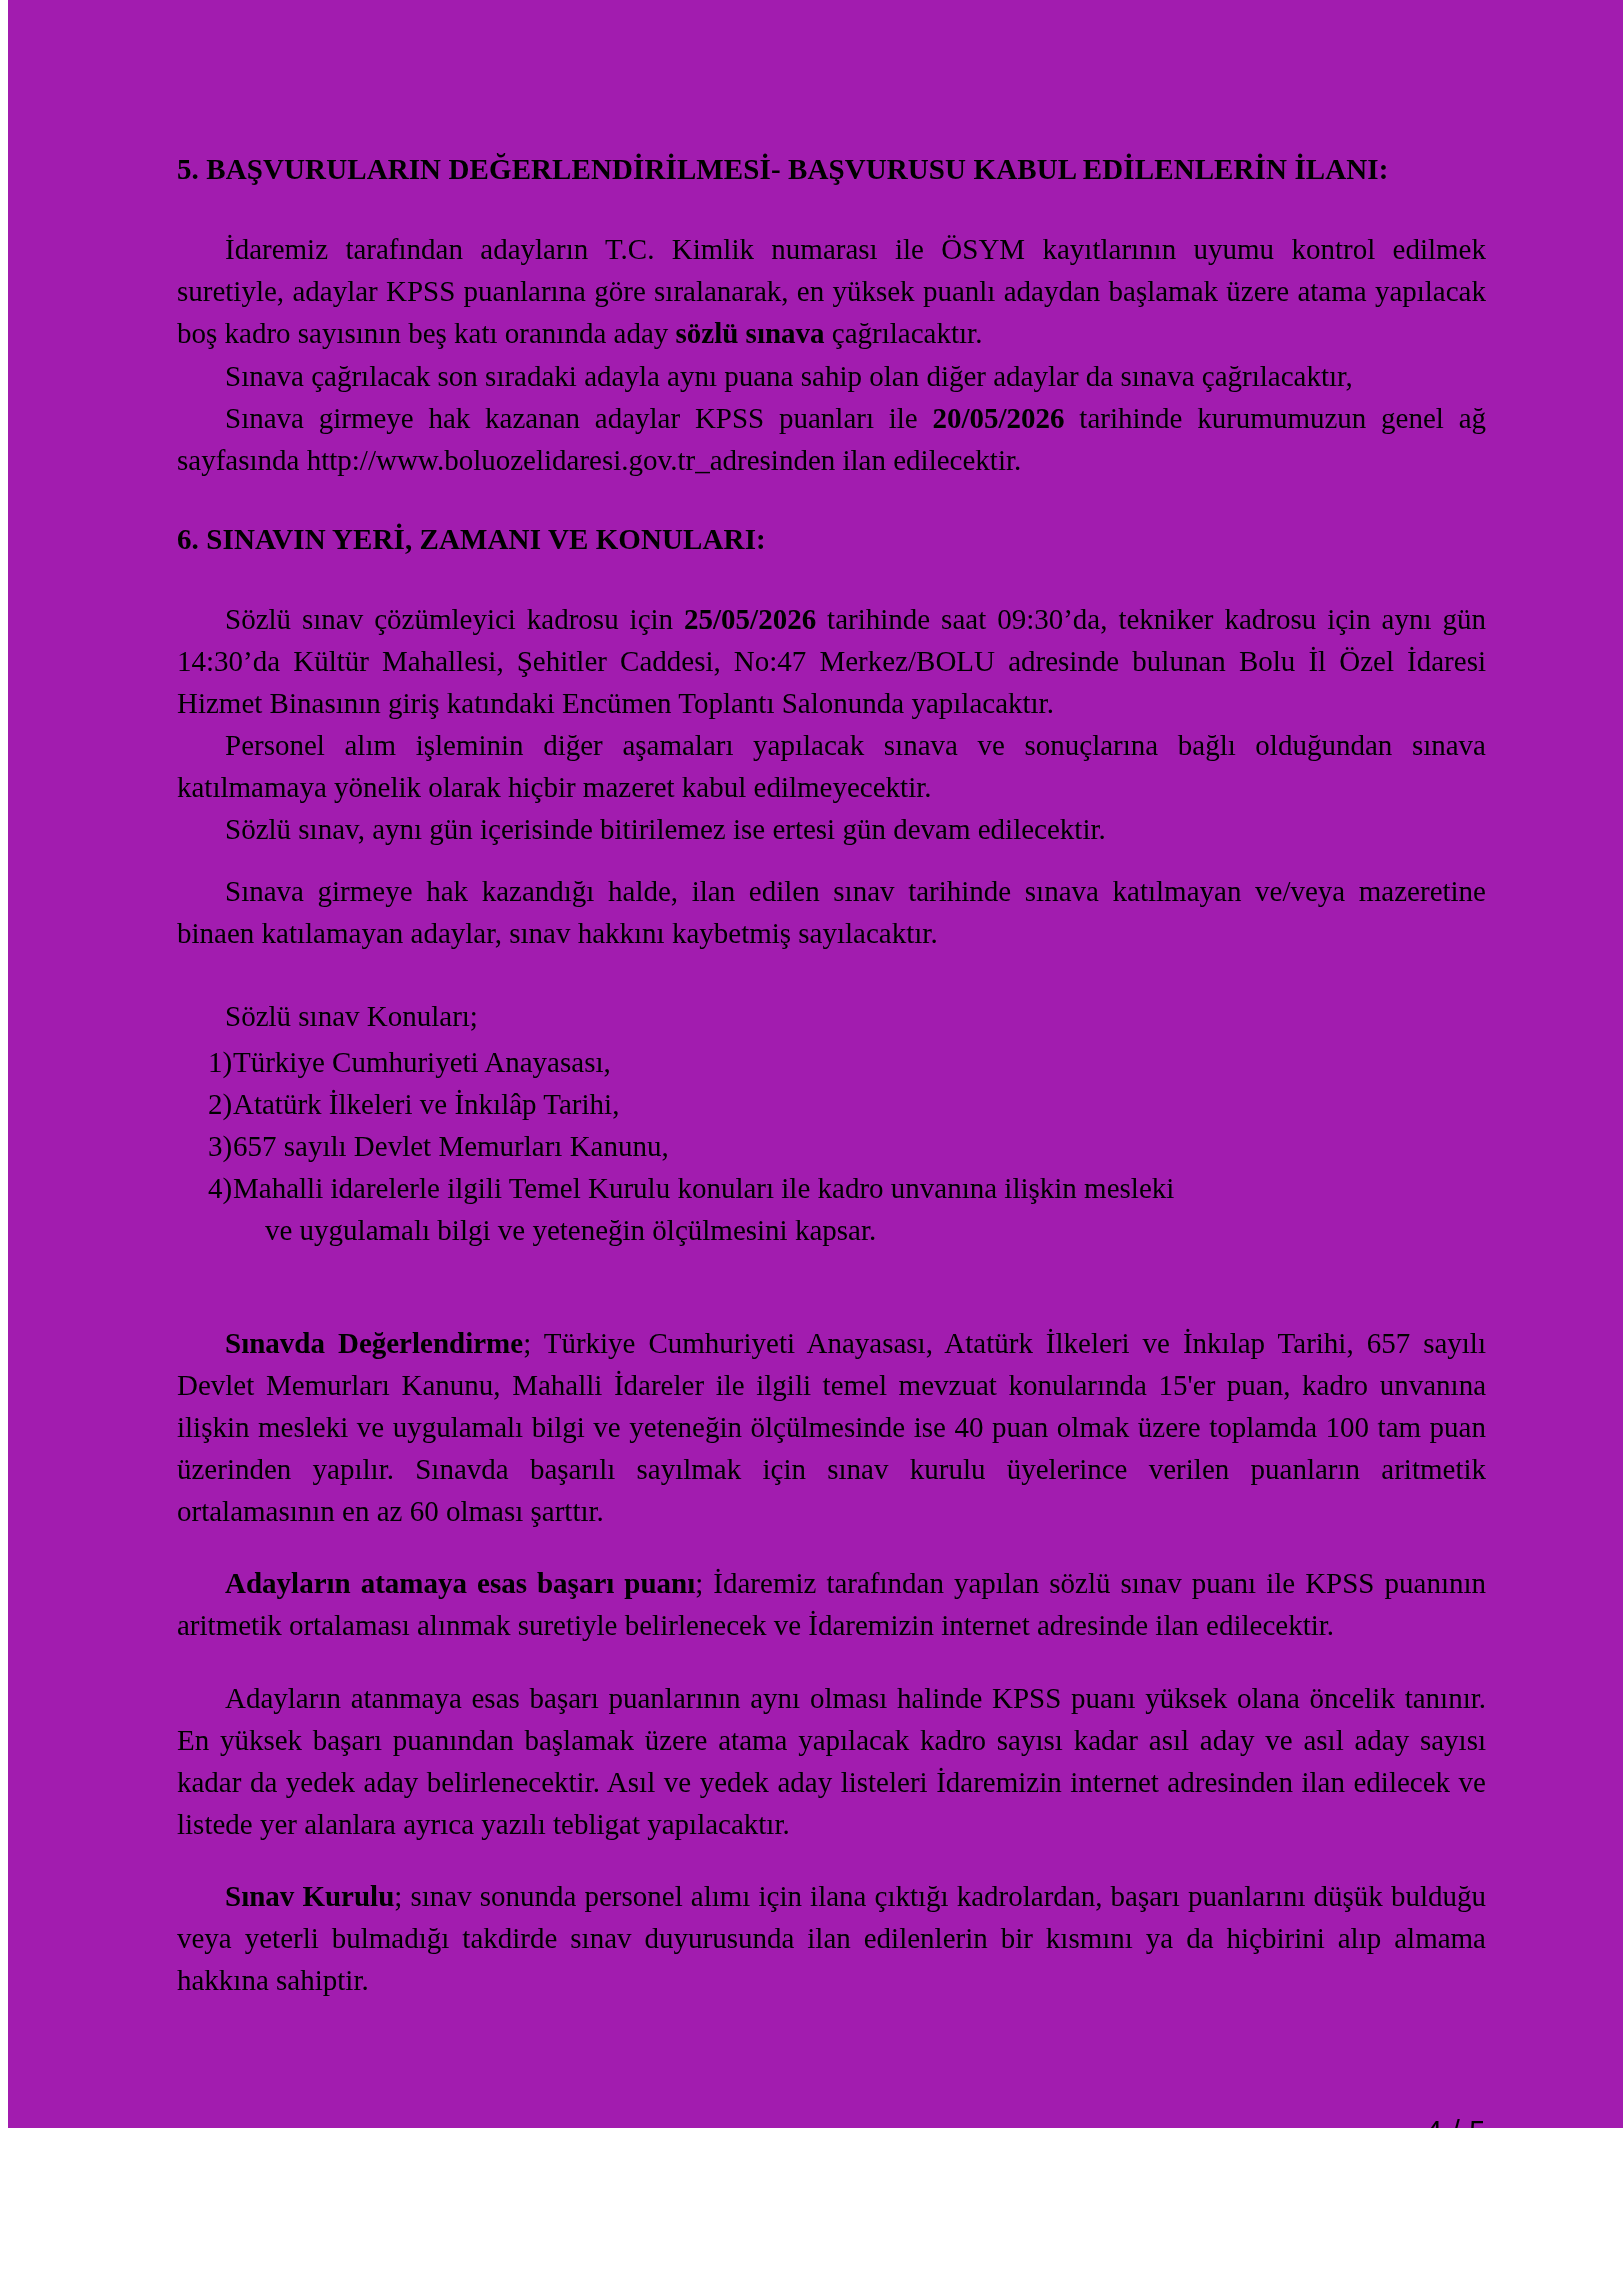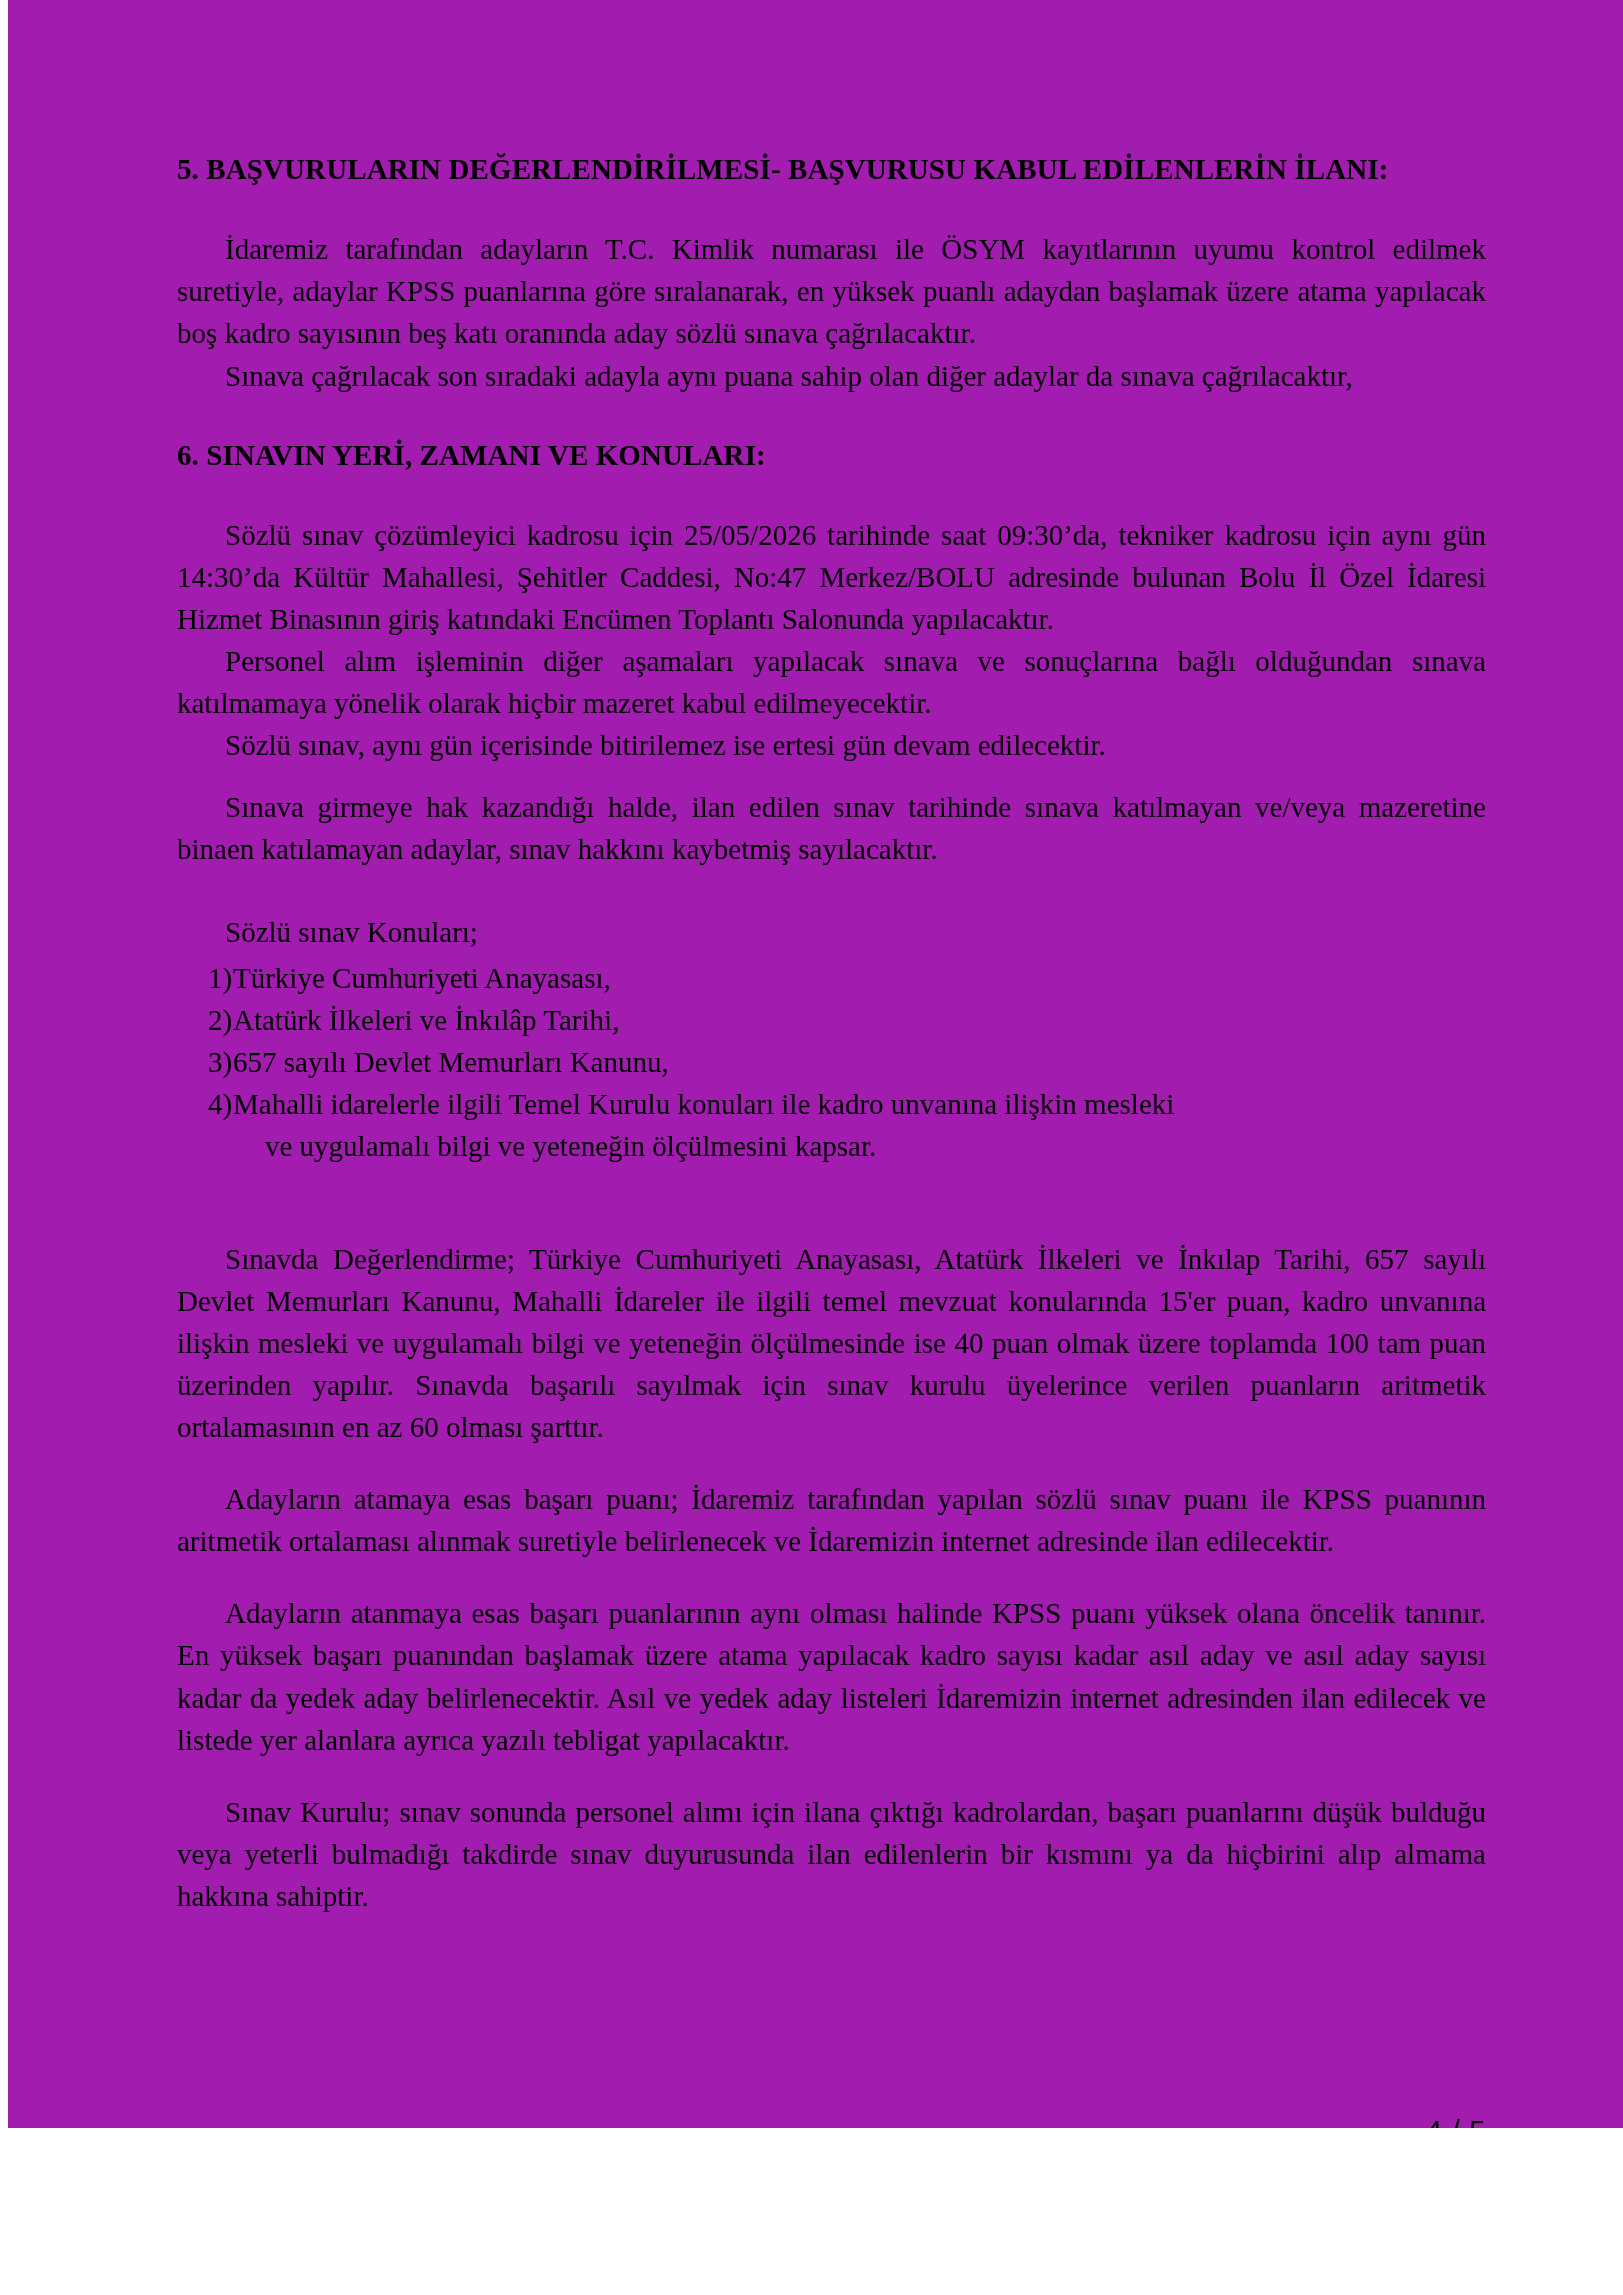--- a/index.html
+++ b/index.html
@@ -37,21 +37,21 @@
     line-height: 1.45;
     margin: 0;
     text-align: justify;
     text-justify: inter-word;
     hyphens: none;
   }
   p.indent { text-indent: 48px; }
   .gap-lg { height: 41px; }
   .gap-md { height: 30px; }
   .gap-sm { height: 19.6px; }
-  b, .bold { font-weight: normal; }
+  b, .bold { font-weight: bold; }
 
   
   .topics-title {
     font-size: 29px;
     font-weight: normal;
     margin: 0 0 3.9px 0;
     padding-left: 48px;
     line-height: 1.45;
   }
   ol.topics {
@@ -100,20 +100,21 @@
   <div class="content">
 
     <h2 class="section-heading sec5-heading">5. BAŞVURULARIN DEĞERLENDİRİLMESİ- BAŞVURUSU KABUL EDİLENLERİN İLANI:</h2>
 
     <div class="gap-lg"></div>
 
     <p class="para indent"><span>İdaremiz tarafından adayların T.C. Kimlik numarası ile ÖSYM kayıtlarının uyumu kontrol  edilmek suretiyle, adaylar KPSS puanlarına göre sıralanarak, en yüksek puanlı adaydan başlamak üzere atama yapılacak boş kadro sayısının beş katı oranında aday </span><b>sözlü sınava</b><span> çağrılacaktır.</span></p>
 
     <p class="para indent">Sınava çağrılacak son sıradaki adayla aynı  puana sahip olan diğer adaylar da sınava çağrılacaktır,</p>
 
+    <p class="para indent"><span>Sınava girmeye hak kazanan adaylar KPSS puanları ile </span><b>20/05/2026</b><span> tarihinde kurumumuzun genel ağ sayfasında </span><span>http://www.boluozelidaresi.gov.tr</span><span>_adresinden ilan edilecektir.</span></p>
 
 
     <div class="gap-lg"></div>
 
     <h2 class="section-heading">6. SINAVIN YERİ, ZAMANI VE KONULARI:</h2>
 
     <div class="gap-lg"></div>
 
     <p class="para indent"><span>Sözlü sınav çözümleyici kadrosu için </span><b>25/05/2026</b><span> tarihinde saat 09:30’da, tekniker kadrosu için aynı gün 14:30’da Kültür Mahallesi, Şehitler Caddesi, No:47 Merkez/BOLU adresinde bulunan Bolu İl Özel İdaresi Hizmet Binasının giriş katındaki Encümen Toplantı Salonunda yapılacaktır.</span></p>
 

